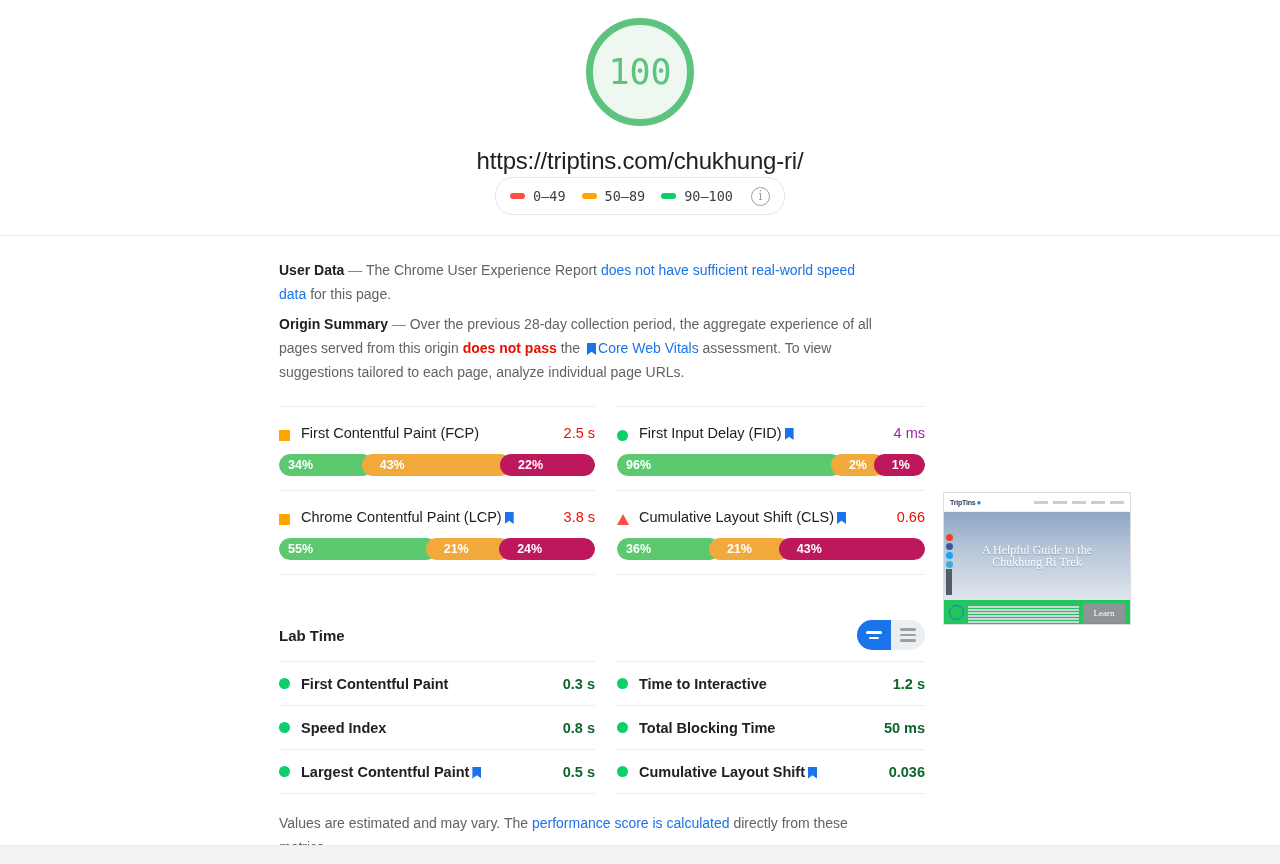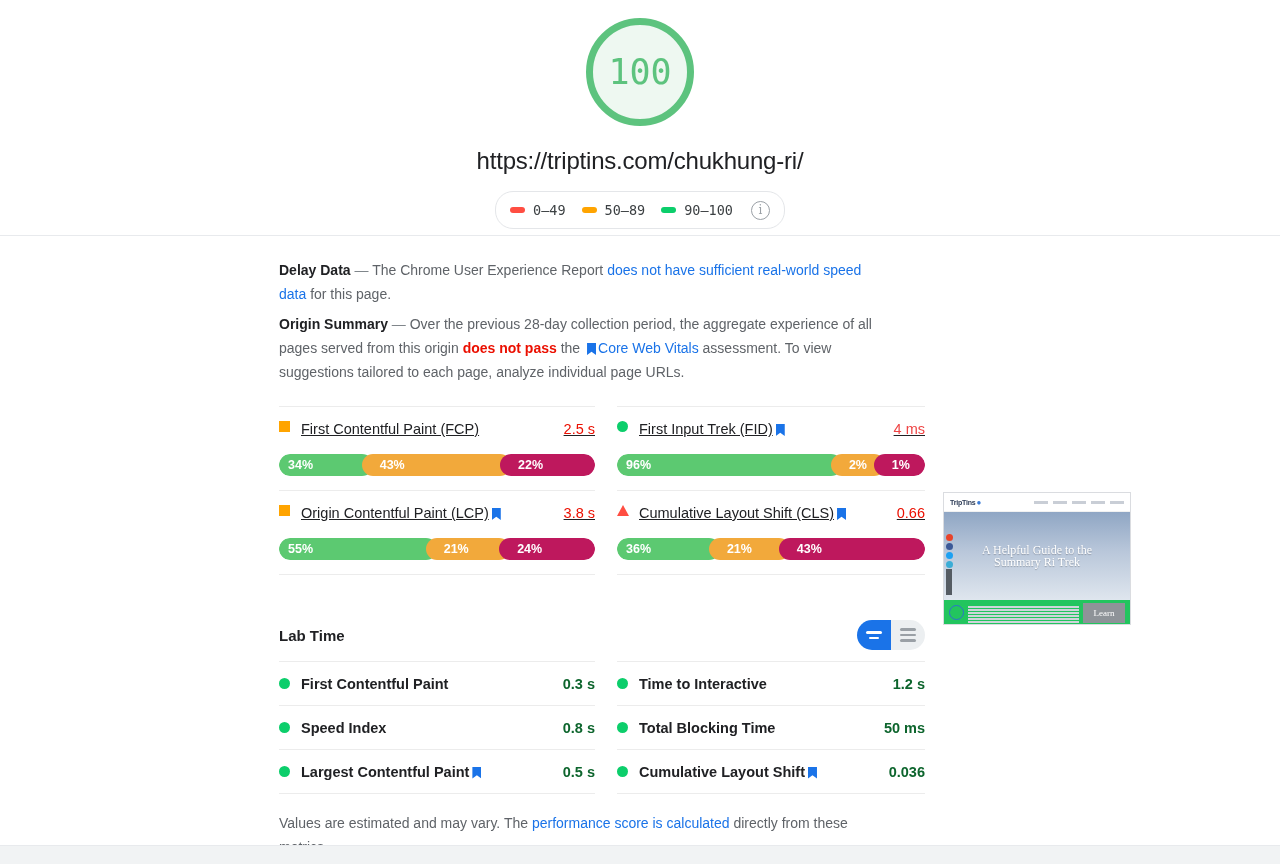--- a/index.html
+++ b/index.html
@@ -54,21 +54,21 @@
     color: #5DC37E;
     line-height: 1;
   }
   .page-url {
     margin-top: 21px;
     font-size: 24px;
     color: #202124;
     letter-spacing: -0.2px;
   }
   .legend {
-    margin-top: 16px;
+    margin-top: 2px;
     height: 36px;
     border: 1px solid #e4e6e9;
     border-radius: 18px;
     display: flex;
     align-items: center;
     padding: 0 14px;
     gap: 16px;
     background: #fff;
   }
   .legend-item {
@@ -141,43 +141,42 @@
     column-gap: 22px;
     width: 646px;
   }
   .metric-cell {
     padding: 14px 0 14px 0;
     border-top: 1px solid #ececec;
   }
   .metric-cell.last { border-bottom: 1px solid #ececec; }
   .metric-head {
     display: flex;
-    align-items: flex-start;
+    align-items: flex-end;
     height: 20px;
-    text-decoration: underline;
   }
   .m-icon { width: 22px; flex: 0 0 22px; display:flex; align-items:center;}
   .sq { width: 11px; height: 11px; background: #ffa400; display:block; }
   .cir { width: 11px; height: 11px; border-radius: 50%; background: #0cce6b; display:block;}
   .tri {
     width: 0; height: 0;
     border-left: 6.5px solid transparent;
     border-right: 6.5px solid transparent;
     border-bottom: 11px solid #ff4e42;
     display:block;
   }
   .m-name {
     font-size: 14.5px;
     color: #202124;
     flex: 1 1 auto;
     white-space: nowrap;
   }
   .m-val { font-size: 14.5px; white-space: nowrap; }
   .m-val.red { color: #eb0f00; }
-  .m-val.green { color: #ef4444; }
+  .m-val.green { color: #a21caf; }
 
   .dist-bar {
     margin-top: 13px;
     height: 22px;
     display: flex;
     border-radius: 11px;
     overflow: hidden;
     position: relative;
   }
   .seg {
@@ -340,21 +339,21 @@
       <span>90–100</span>
     </div>
     <div class="legend-info">i</div>
   </div>
 </div>
 
 <div class="body-area">
   <div class="content">
 
     <p class="para">
-      <b>Delay Data</b>
+      <b>User Data</b>
       <span class="dash">—</span>
       <span>The Chrome User Experience Report </span><a class="lnk" href="#">does not have sufficient real-world speed data</a><span> for this page.</span>
     </p>
 
     <p class="para origin">
       <b>Origin Summary</b>
       <span class="dash">—</span>
       <span>Over the previous 28-day collection period, the aggregate experience of all pages served from this origin </span><span class="fail">does not pass</span><span> the </span><span class="bookmark"></span><a class="lnk" href="#">Core Web Vitals</a><span> assessment. To view suggestions tailored to each page, analyze individual page URLs.</span>
     </p>
 
@@ -373,36 +372,36 @@
           <span class="seg avg" style="width:54%">43%</span>
           <span class="seg bad" style="width:34%">22%</span>
         </div>
       </div>
 
       <div class="metric-cell">
         <div class="metric-head">
           <span class="m-icon">
               <span class="cir"></span>
             </span>
-          <span class="m-name"><span>First Input Trek (FID)</span><span class="bookmark"></span></span>
+          <span class="m-name"><span>First Input Delay (FID)</span><span class="bookmark"></span></span>
           <span class="m-val green">4 ms</span>
         </div>
         <div class="dist-bar">
           <span class="seg good" style="width:82%">96%</span>
           <span class="seg avg" style="width:19%">2%</span>
           <span class="seg bad" style="width:18%">1%</span>
         </div>
       </div>
 
       <div class="metric-cell last">
         <div class="metric-head">
           <span class="m-icon">
               <span class="sq"></span>
             </span>
-          <span class="m-name"><span>Origin Contentful Paint (LCP)</span><span class="bookmark"></span></span>
+          <span class="m-name"><span>Chrome Contentful Paint (LCP)</span><span class="bookmark"></span></span>
           <span class="m-val red">3.8 s</span>
         </div>
         <div class="dist-bar">
           <span class="seg good" style="width:55%">55%</span>
           <span class="seg avg" style="width:29%">21%</span>
           <span class="seg bad" style="width:33%">24%</span>
         </div>
       </div>
 
       <div class="metric-cell last">
@@ -503,21 +502,21 @@
     <div class="t-hero">
       <div class="t-social">
         <i style="background:#e8432a"></i>
           <i style="background:#3b5998"></i>
           <i style="background:#1da1f2"></i>
           <i style="background:#3badd6"></i>
       </div>
       <div class="t-scroll"></div>
       <div class="t-hero-title">
         <span>A Helpful Guide to the</span><br>
-        <span>Summary Ri Trek</span>
+        <span>Chukhung Ri Trek</span>
       </div>
     </div>
     <div class="t-foot">
       <span class="t-ring"></span>
       <span class="t-lines">
         <span></span>
           <span></span>
           <span></span>
           <span></span>
           <span></span>

